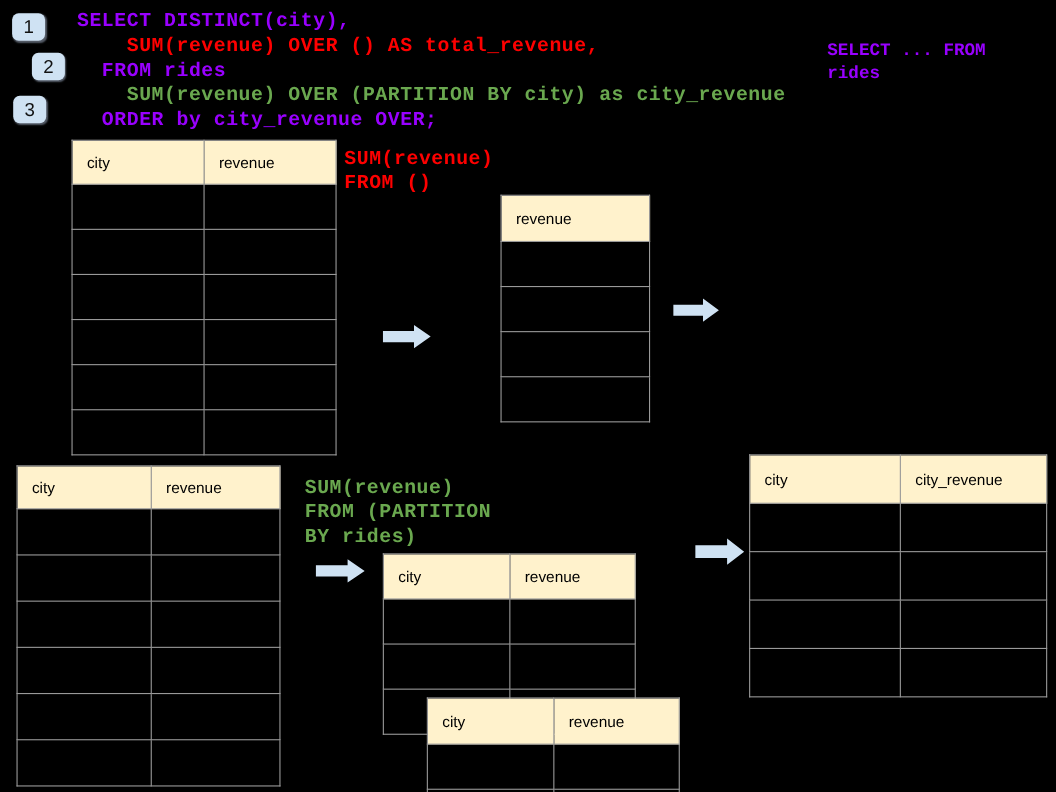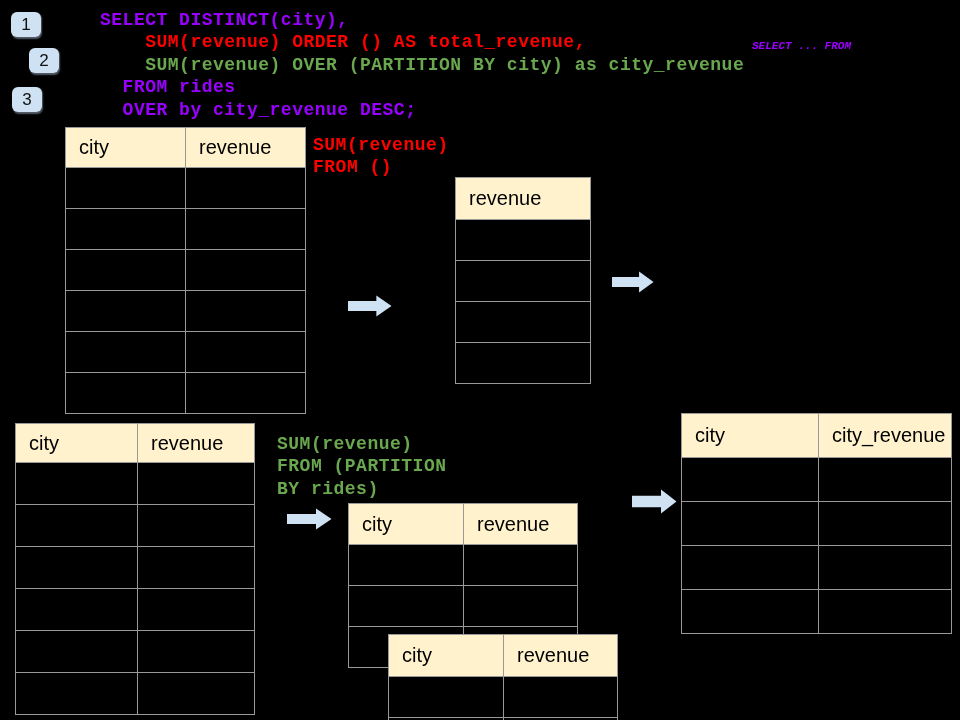--- a/index.html
+++ b/index.html
@@ -10,25 +10,25 @@
     font-family:"Liberation Sans",sans-serif;
   }
   
   .code{
     position:absolute;
     font-family:"Liberation Mono","DejaVu Sans Mono",monospace;
     font-weight:bold;
     white-space:pre;
   }
   .lg{font-size:18px;line-height:22.4px;letter-spacing:0.5px;}
-  .sm{font-size:11px;line-height:21px;font-style:italic;}
+  .sm{font-size:16px;line-height:21px;}
   .purple{color:var(--purple);}
   .red{color:var(--red);}
   .green{color:var(--green);}
-  #sql-code{left:100px;top:9px;}
+  #sql-code{left:70px;top:9px;}
   #side-snippet{left:752px;top:36px;}
   #ann-total{left:313px;top:134px;}
   #ann-partition{left:277px;top:433px;}
 
   
   .badge{
     position:absolute;width:30px;height:25px;
     background:var(--badgeBg);
     border-radius:6px;
     display:flex;align-items:center;justify-content:center;
@@ -45,21 +45,21 @@
     border-collapse:collapse;
     table-layout:fixed;
   }
   .dtable th,.dtable td{
     border:1px solid var(--tableBorder);
     padding:0;
   }
   .dtable th{
     background:var(--headerBg);
     color:#000;
-    font-size:20px;font-weight:400;
+    font-size:14px;font-weight:400;
     text-align:left;
     padding-left:13px;
     vertical-align:middle;
   }
   .dtable td{background:#000;}
 
   #t-source-top{left:65px;top:127px;}
   #t-source-top th{height:39px;}  #t-source-top td{height:40px;}
   #t-total{left:455px;top:177px;}
   #t-total th{height:41px;}       #t-total td{height:40px;}
@@ -80,23 +80,23 @@
   #arrow-3{left:632px;top:489px;}
   #arrow-4{left:287px;top:508px;}
 </style>
 </head>
 <body>
 
 <div class="badge" id="badge-1">1</div>
 <div class="badge" id="badge-2">2</div>
 <div class="badge" id="badge-3">3</div>
 
-<div class="code lg" id="sql-code"><div class="code-line purple">SELECT DISTINCT(city),</div><div class="code-line red">    SUM(revenue) ORDER () AS total_revenue,</div><div class="code-line green">    SUM(revenue) OVER (PARTITION BY city) as city_revenue</div><div class="code-line purple">  FROM rides</div><div class="code-line purple">  OVER by city_revenue DESC;</div></div>
-
-<div class="code sm purple" id="side-snippet"><div class="code-line">SELECT ... FROM</div></div>
+<div class="code lg" id="sql-code"><div class="code-line purple">SELECT DISTINCT(city),</div><div class="code-line red">    SUM(revenue) OVER () AS total_revenue,</div><div class="code-line purple">  FROM rides</div><div class="code-line green">    SUM(revenue) OVER (PARTITION BY city) as city_revenue</div><div class="code-line purple">  ORDER by city_revenue OVER;</div></div>
+
+<div class="code sm purple" id="side-snippet"><div class="code-line">SELECT ... FROM</div><div class="code-line">rides</div></div>
 
 <div class="code lg red" id="ann-total"><div class="code-line">SUM(revenue)</div><div class="code-line">FROM ()</div></div>
 
 <div class="code lg green" id="ann-partition"><div class="code-line">SUM(revenue)</div><div class="code-line">FROM (PARTITION</div><div class="code-line">BY rides)</div></div>
 
 <table class="dtable" id="t-source-top">
   <colgroup>
       <col style="width:120px">
       <col style="width:120px">
     </colgroup>

